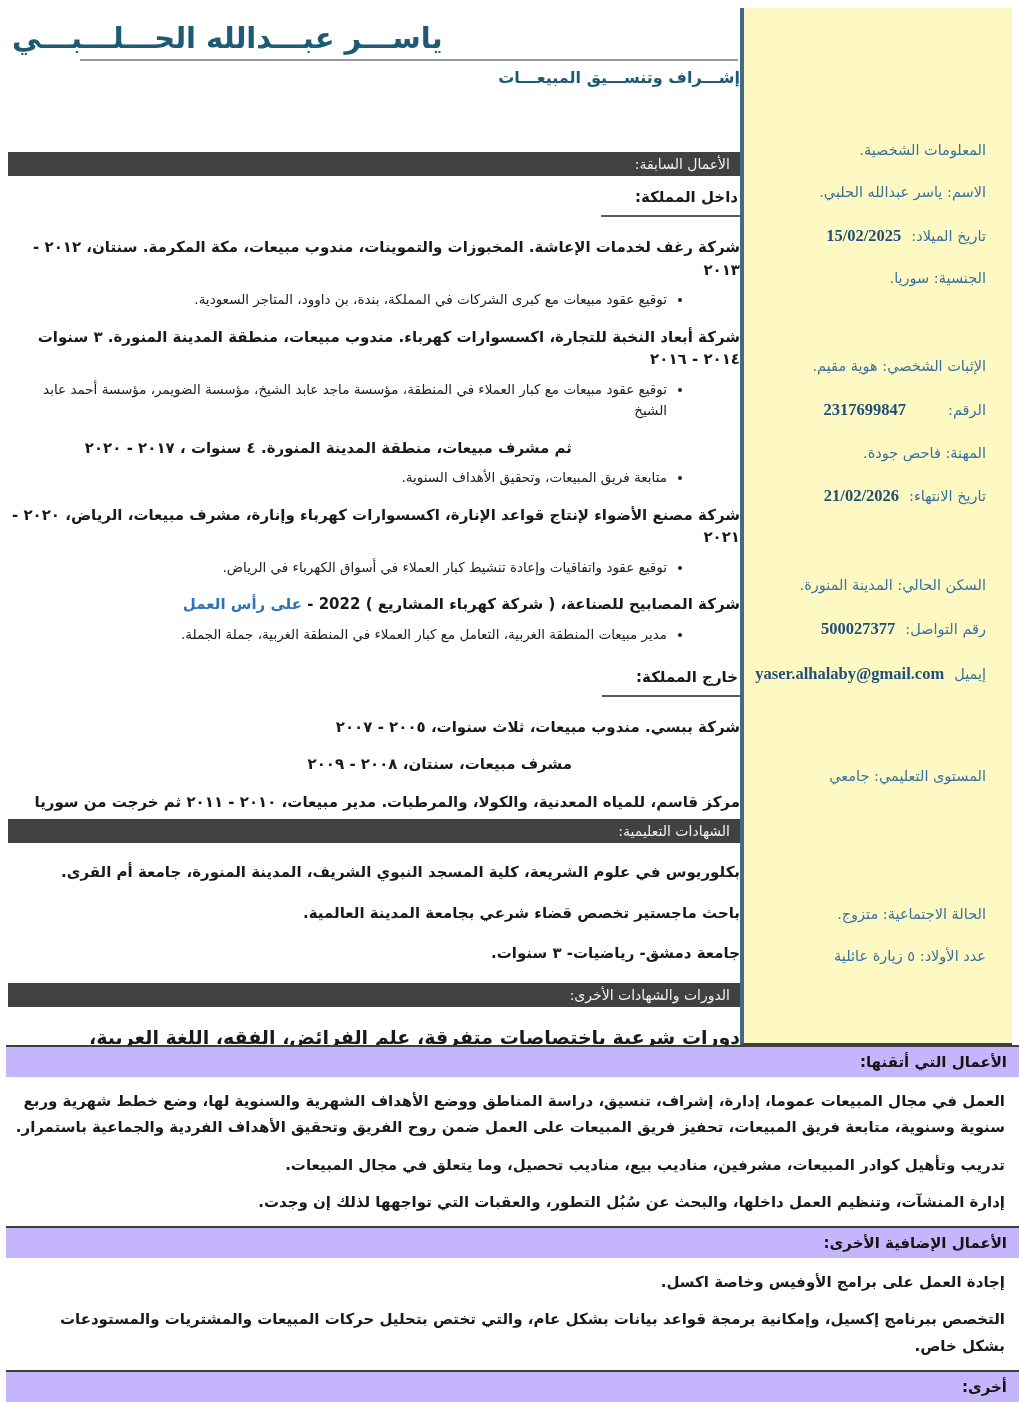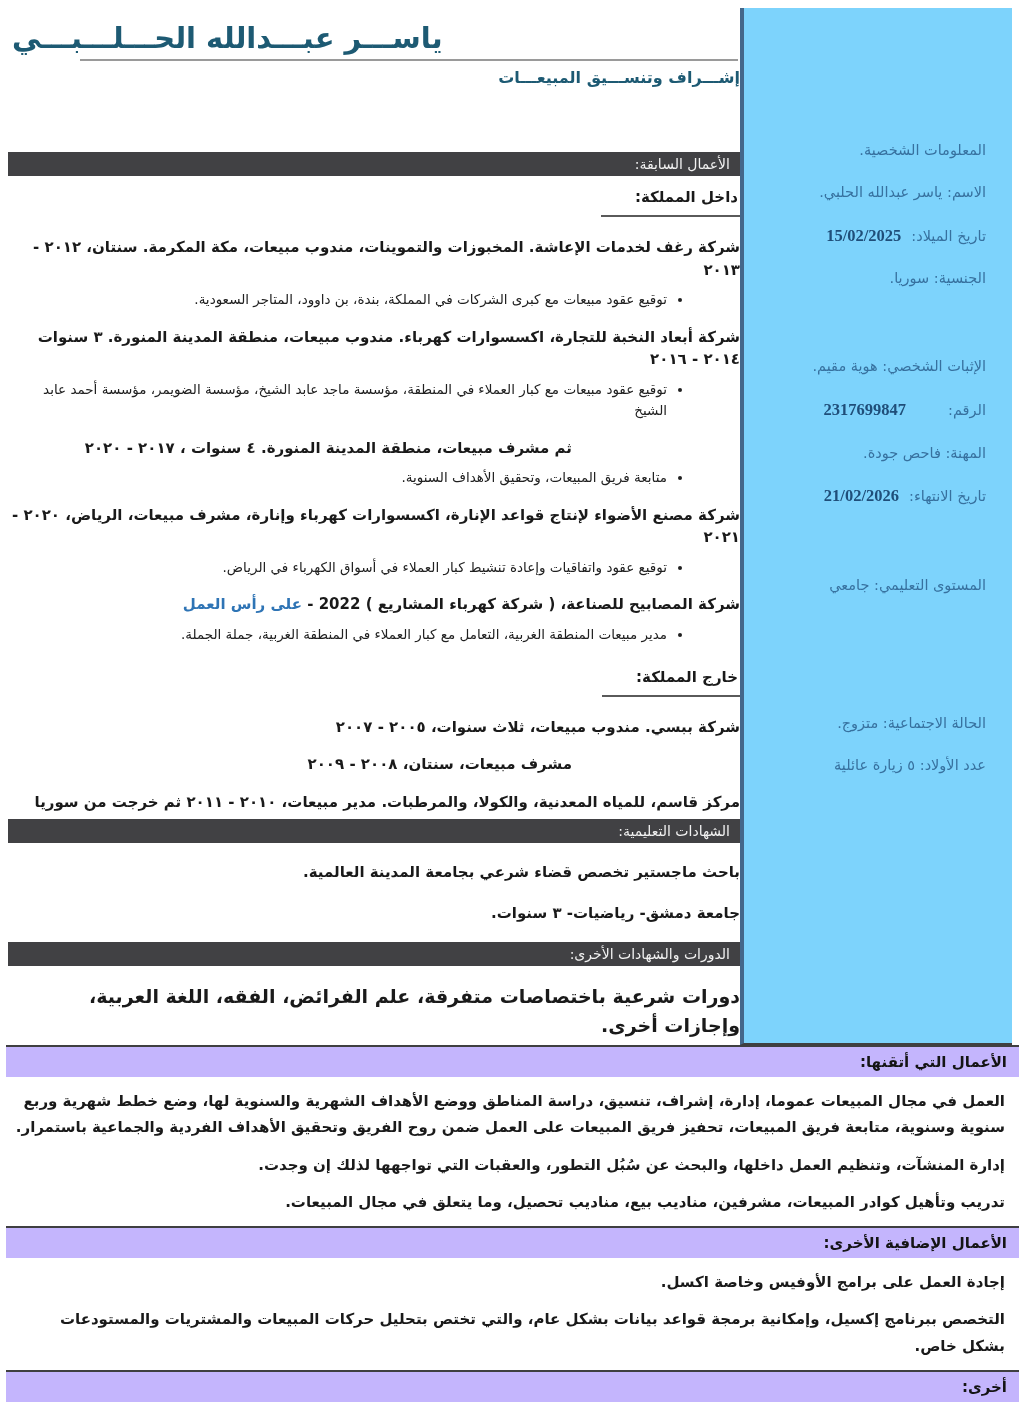--- a/index.html
+++ b/index.html
@@ -4,21 +4,21 @@
 <style>
   html,body{margin:0;padding:0;}
   body{
     width:1019px;height:1404px;background:#ffffff;
     font-family:"DejaVu Sans",sans-serif;direction:rtl;color:#1a1a1a;
     overflow:hidden;
   }
   
   .top{display:flex;height:1045px;box-sizing:border-box;padding-right:7px;}
   .sidebar{
-    width:272px;flex:none;background:#7dd3fc;margin-top:8px;
+    width:272px;flex:none;background:#fef9c3;margin-top:8px;
     border-left:4px solid #44678a;border-bottom:2px solid #3f3f41;
     box-sizing:border-box;padding:132px 26px 0 14px;overflow:hidden;
   }
   .main{flex:1;box-sizing:border-box;padding:0 0 0 8px;overflow:hidden;}
 
   
   .doc-header{height:146px;box-sizing:border-box;padding-top:20px;}
   .name{font-size:29px;font-weight:bold;color:#1d5a73;text-align:left;line-height:1.25;padding-left:4px;}
   .name-rule{border-bottom:2px solid #9a9a9a;margin:3px 2px 7px 72px;height:0;}
   .subtitle{font-size:16px;font-weight:bold;color:#1d5a73;padding-left:4px;}
@@ -76,20 +76,31 @@
         <span>الرقم:</span>
         <span class="sb-val wide">2317699847</span>
       </div>
       <div class="sb-line">المهنة: فاحص جودة.</div>
       <div class="sb-line">
         <span>تاريخ الانتهاء:</span>
         <span class="sb-val">21/02/2026</span>
       </div>
     </div>
 
+    <div class="sb-sec gap-80">
+      <div class="sb-line">السكن الحالي: المدينة المنورة.</div>
+      <div class="sb-line">
+        <span>رقم التواصل:</span>
+        <span class="sb-val">500027377</span>
+      </div>
+      <div class="sb-line">
+        <span>إيميل</span>
+        <span class="sb-val">yaser.alhalaby@gmail.com</span>
+      </div>
+    </div>
 
     <div class="sb-sec gap-115">
       <div class="sb-line">المستوى التعليمي: جامعي</div>
     </div>
 
     <div class="sb-sec tight">
       <div class="sb-line">الحالة الاجتماعية: متزوج.</div>
       <div class="sb-line">عدد الأولاد: ٥ زيارة عائلية</div>
     </div>
   </aside>
@@ -136,36 +147,37 @@
 
     <div>
       <span class="sub-head">خارج المملكة:</span>
     </div>
 
     <div class="job-title">شركة ببسي. مندوب مبيعات، ثلاث سنوات، ٢٠٠٥ - ٢٠٠٧</div>
     <div class="job-title job-sub">مشرف مبيعات، سنتان، ٢٠٠٨ - ٢٠٠٩</div>
     <div class="job-title">مركز قاسم، للمياه المعدنية، والكولا، والمرطبات. مدير مبيعات، ٢٠١٠ - ٢٠١١ ثم خرجت من سوريا</div>
 
     <div class="bar-dark">الشهادات التعليمية:</div>
+    <div class="edu-line">بكلوريوس في علوم الشريعة، كلية المسجد النبوي الشريف، المدينة المنورة، جامعة أم القرى.</div>
     <div class="edu-line">باحث ماجستير تخصص قضاء شرعي بجامعة المدينة العالمية.</div>
     <div class="edu-line">جامعة دمشق- رياضيات- ٣ سنوات.</div>
 
     <div class="bar-dark">الدورات والشهادات الأخرى:</div>
     <div class="course-line">دورات شرعية باختصاصات متفرقة، علم الفرائض، الفقه، اللغة العربية، وإجازات أخرى.</div>
 
   </main>
 </div>
 
 <div class="bottom-area">
 
   <div class="bar-blue">الأعمال التي أتقنها:</div>
   <div class="bottom-pad">
     <p class="para">العمل في مجال المبيعات عموما، إدارة، إشراف، تنسيق، دراسة المناطق ووضع الأهداف الشهرية والسنوية لها، وضع خطط شهرية وربع سنوية وسنوية، متابعة فريق المبيعات، تحفيز فريق المبيعات على العمل ضمن روح الفريق وتحقيق الأهداف الفردية والجماعية باستمرار.</p>
+    <p class="para">تدريب وتأهيل كوادر المبيعات، مشرفين، مناديب بيع، مناديب تحصيل، وما يتعلق في مجال المبيعات.</p>
     <p class="para">إدارة المنشآت، وتنظيم العمل داخلها، والبحث عن سُبُل التطور، والعقبات التي تواجهها لذلك إن وجدت.</p>
-    <p class="para">تدريب وتأهيل كوادر المبيعات، مشرفين، مناديب بيع، مناديب تحصيل، وما يتعلق في مجال المبيعات.</p>
   </div>
 
   <div class="bar-blue">الأعمال الإضافية الأخرى:</div>
   <div class="bottom-pad">
     <p class="para">إجادة العمل على برامج الأوفيس وخاصة اكسل.</p>
     <p class="para">التخصص ببرنامج إكسيل، وإمكانية برمجة قواعد بيانات بشكل عام، والتي تختص بتحليل حركات المبيعات والمشتريات والمستودعات بشكل خاص.</p>
   </div>
 
   <div class="bar-blue">أخرى:</div>
 

